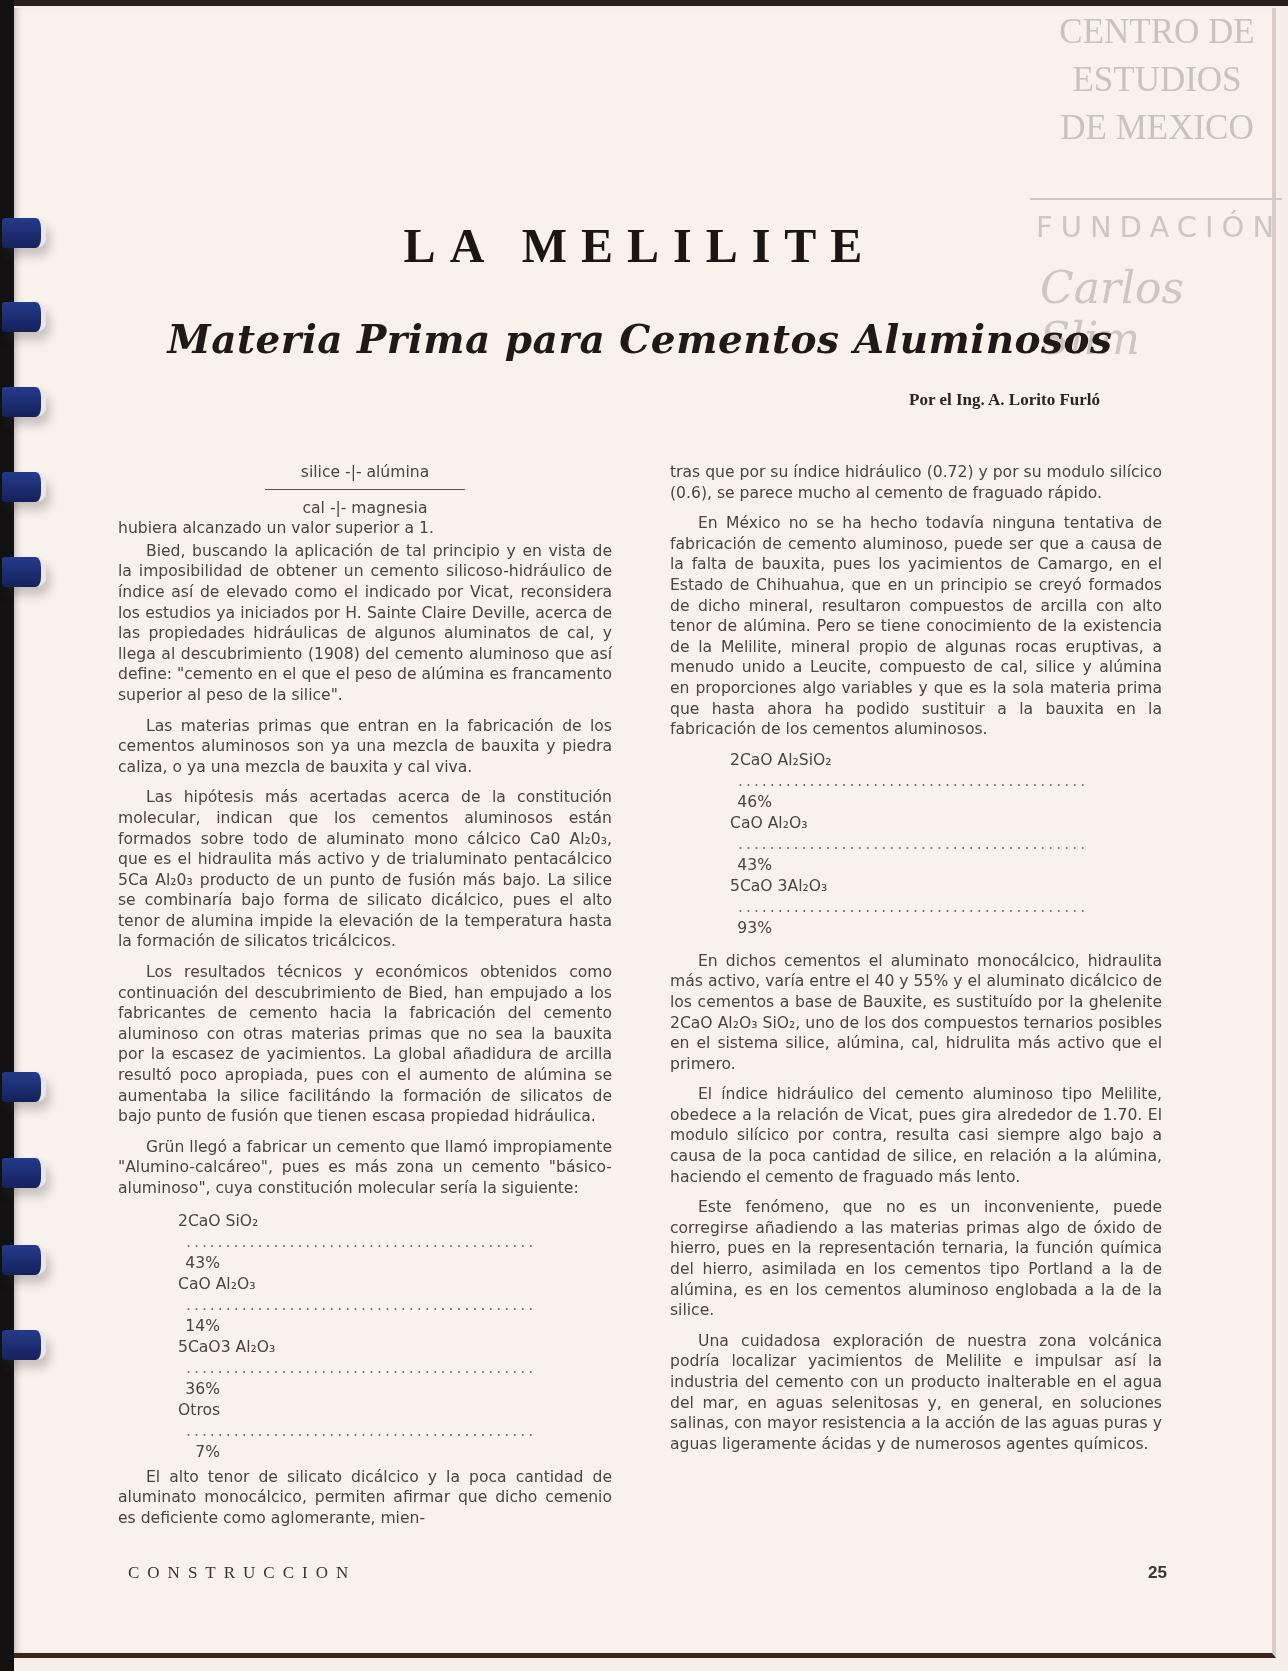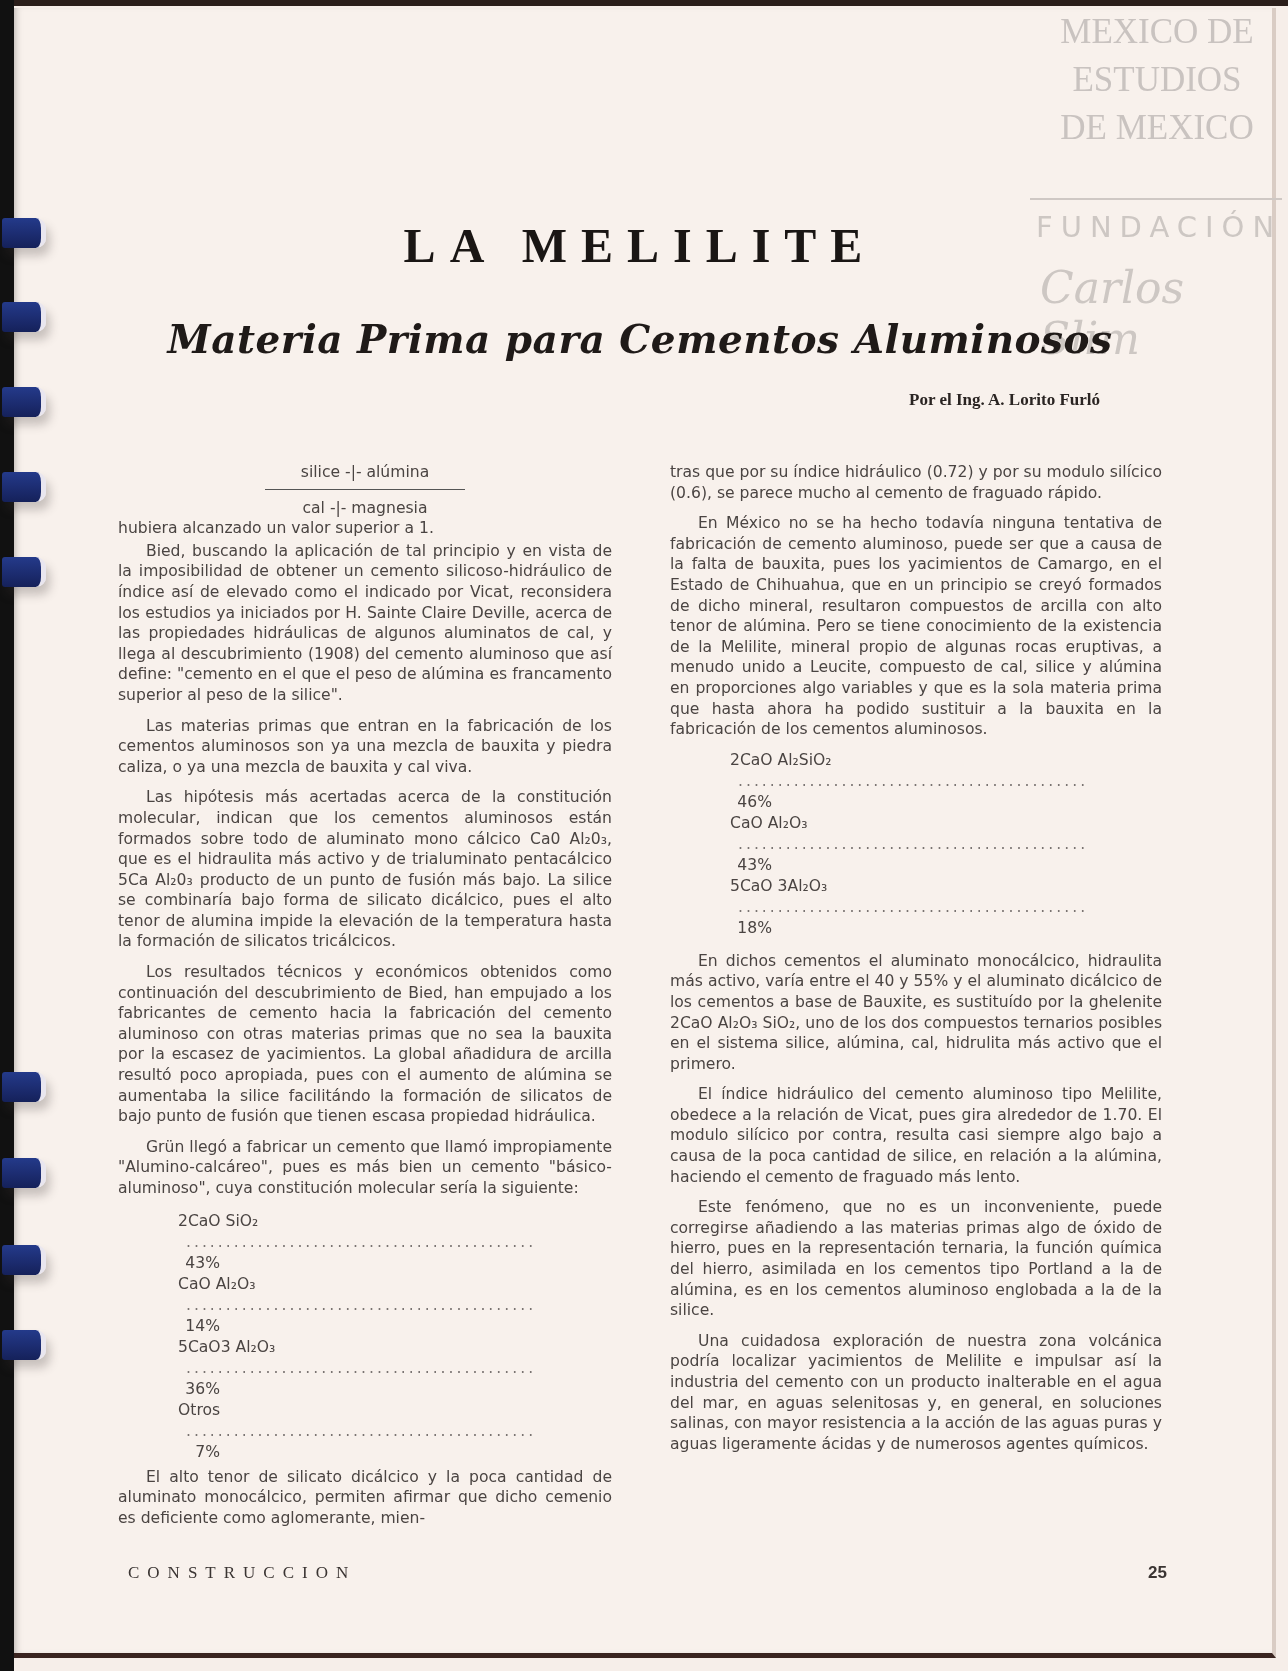--- a/index.html
+++ b/index.html
@@ -92,21 +92,21 @@
   <div class="coil" style="top:302px"></div>
   <div class="coil" style="top:387px"></div>
   <div class="coil" style="top:472px"></div>
   <div class="coil" style="top:557px"></div>
   <div class="coil" style="top:1072px"></div>
   <div class="coil" style="top:1158px"></div>
   <div class="coil" style="top:1245px"></div>
   <div class="coil" style="top:1330px"></div>
 
   <div class="watermark">
-    <div>MEXICO DE</div>
+    <div>CENTRO DE</div>
     <div>ESTUDIOS</div>
     <div>DE MEXICO</div>
   </div>
   <div class="wm-rule"></div>
   <div class="wm-fund">FUNDACIÓN</div>
   <div class="wm-sign">Carlos Slim</div>
 
   <h1 class="title">LA MELILITE</h1>
   <h2 class="subtitle">Materia Prima para Cementos Aluminosos</h2>
   <div class="byline">Por el Ing. A. Lorito Furló</div>
@@ -115,21 +115,21 @@
     <div class="frac">
       <span class="num">silice -|- alúmina</span>
       <span class="bar"></span>
       <span class="num">cal -|- magnesia</span>
     </div>
     <p class="noindent">hubiera alcanzado un valor superior a 1.</p>
     <p class="gap">Bied, buscando la aplicación de tal principio y en vista de la imposibilidad de obtener un cemento silicoso-hidráulico de índice así de elevado como el indicado por Vicat, reconsidera los estudios ya iniciados por H. Sainte Claire Deville, acerca de las propiedades hidráulicas de algunos aluminatos de cal, y llega al descubrimiento (1908) del cemento aluminoso que así define: "cemento en el que el peso de alúmina es francamento superior al peso de la silice".</p>
     <p class="gap">Las materias primas que entran en la fabricación de los cementos aluminosos son ya una mezcla de bauxita y piedra caliza, o ya una mezcla de bauxita y cal viva.</p>
     <p class="gap">Las hipótesis más acertadas acerca de la constitución molecular, indican que los cementos aluminosos están formados sobre todo de aluminato mono cálcico Ca0 Al₂0₃, que es el hidraulita más activo y de trialuminato pentacálcico 5Ca Al₂0₃ producto de un punto de fusión más bajo. La silice se combinaría bajo forma de silicato dicálcico, pues el alto tenor de alumina impide la elevación de la temperatura hasta la formación de silicatos tricálcicos.</p>
     <p class="gap">Los resultados técnicos y económicos obtenidos como continuación del descubrimiento de Bied, han empujado a los fabricantes de cemento hacia la fabricación del cemento aluminoso con otras materias primas que no sea la bauxita por la escasez de yacimientos. La global añadidura de arcilla resultó poco apropiada, pues con el aumento de alúmina se aumentaba la silice facilitándo la formación de silicatos de bajo punto de fusión que tienen escasa propiedad hidráulica.</p>
-    <p>Grün llegó a fabricar un cemento que llamó impropiamente "Alumino-calcáreo", pues es más bien un cemento "básico-aluminoso", cuya constitución molecular sería la siguiente:</p>
+    <p>Grün llegó a fabricar un cemento que llamó impropiamente "Alumino-calcáreo", pues es más zona un cemento "básico-aluminoso", cuya constitución molecular sería la siguiente:</p>
     <div class="table">
       <div class="trow">
         <span class="tname">2CaO SiO₂</span>
         <span class="tdots">............................................</span>
         <span class="tval">43%</span>
       </div>
       <div class="trow">
         <span class="tname">CaO Al₂O₃</span>
         <span class="tdots">............................................</span>
         <span class="tval">14%</span>
@@ -158,21 +158,21 @@
         <span class="tval">46%</span>
       </div>
       <div class="trow">
         <span class="tname">CaO Al₂O₃</span>
         <span class="tdots">............................................</span>
         <span class="tval">43%</span>
       </div>
       <div class="trow">
         <span class="tname">5CaO 3Al₂O₃</span>
         <span class="tdots">............................................</span>
-        <span class="tval">18%</span>
+        <span class="tval">93%</span>
       </div>
     </div>
     <p class="gap">En dichos cementos el aluminato monocálcico, hidraulita más activo, varía entre el 40 y 55% y el aluminato dicálcico de los cementos a base de Bauxite, es sustituído por la ghelenite 2CaO Al₂O₃ SiO₂, uno de los dos compuestos ternarios posibles en el sistema silice, alúmina, cal, hidrulita más activo que el primero.</p>
     <p class="gap">El índice hidráulico del cemento aluminoso tipo Melilite, obedece a la relación de Vicat, pues gira alrededor de 1.70. El modulo silícico por contra, resulta casi siempre algo bajo a causa de la poca cantidad de silice, en relación a la alúmina, haciendo el cemento de fraguado más lento.</p>
     <p class="gap">Este fenómeno, que no es un inconveniente, puede corregirse añadiendo a las materias primas algo de óxido de hierro, pues en la representación ternaria, la función química del hierro, asimilada en los cementos tipo Portland a la de alúmina, es en los cementos aluminoso englobada a la de la silice.</p>
     <p>Una cuidadosa exploración de nuestra zona volcánica podría localizar yacimientos de Melilite e impulsar así la industria del cemento con un producto inalterable en el agua del mar, en aguas selenitosas y, en general, en soluciones salinas, con mayor resistencia a la acción de las aguas puras y aguas ligeramente ácidas y de numerosos agentes químicos.</p>
   </div>
 
   <div class="footer-mag">CONSTRUCCION</div>
   <div class="footer-page">25</div>

